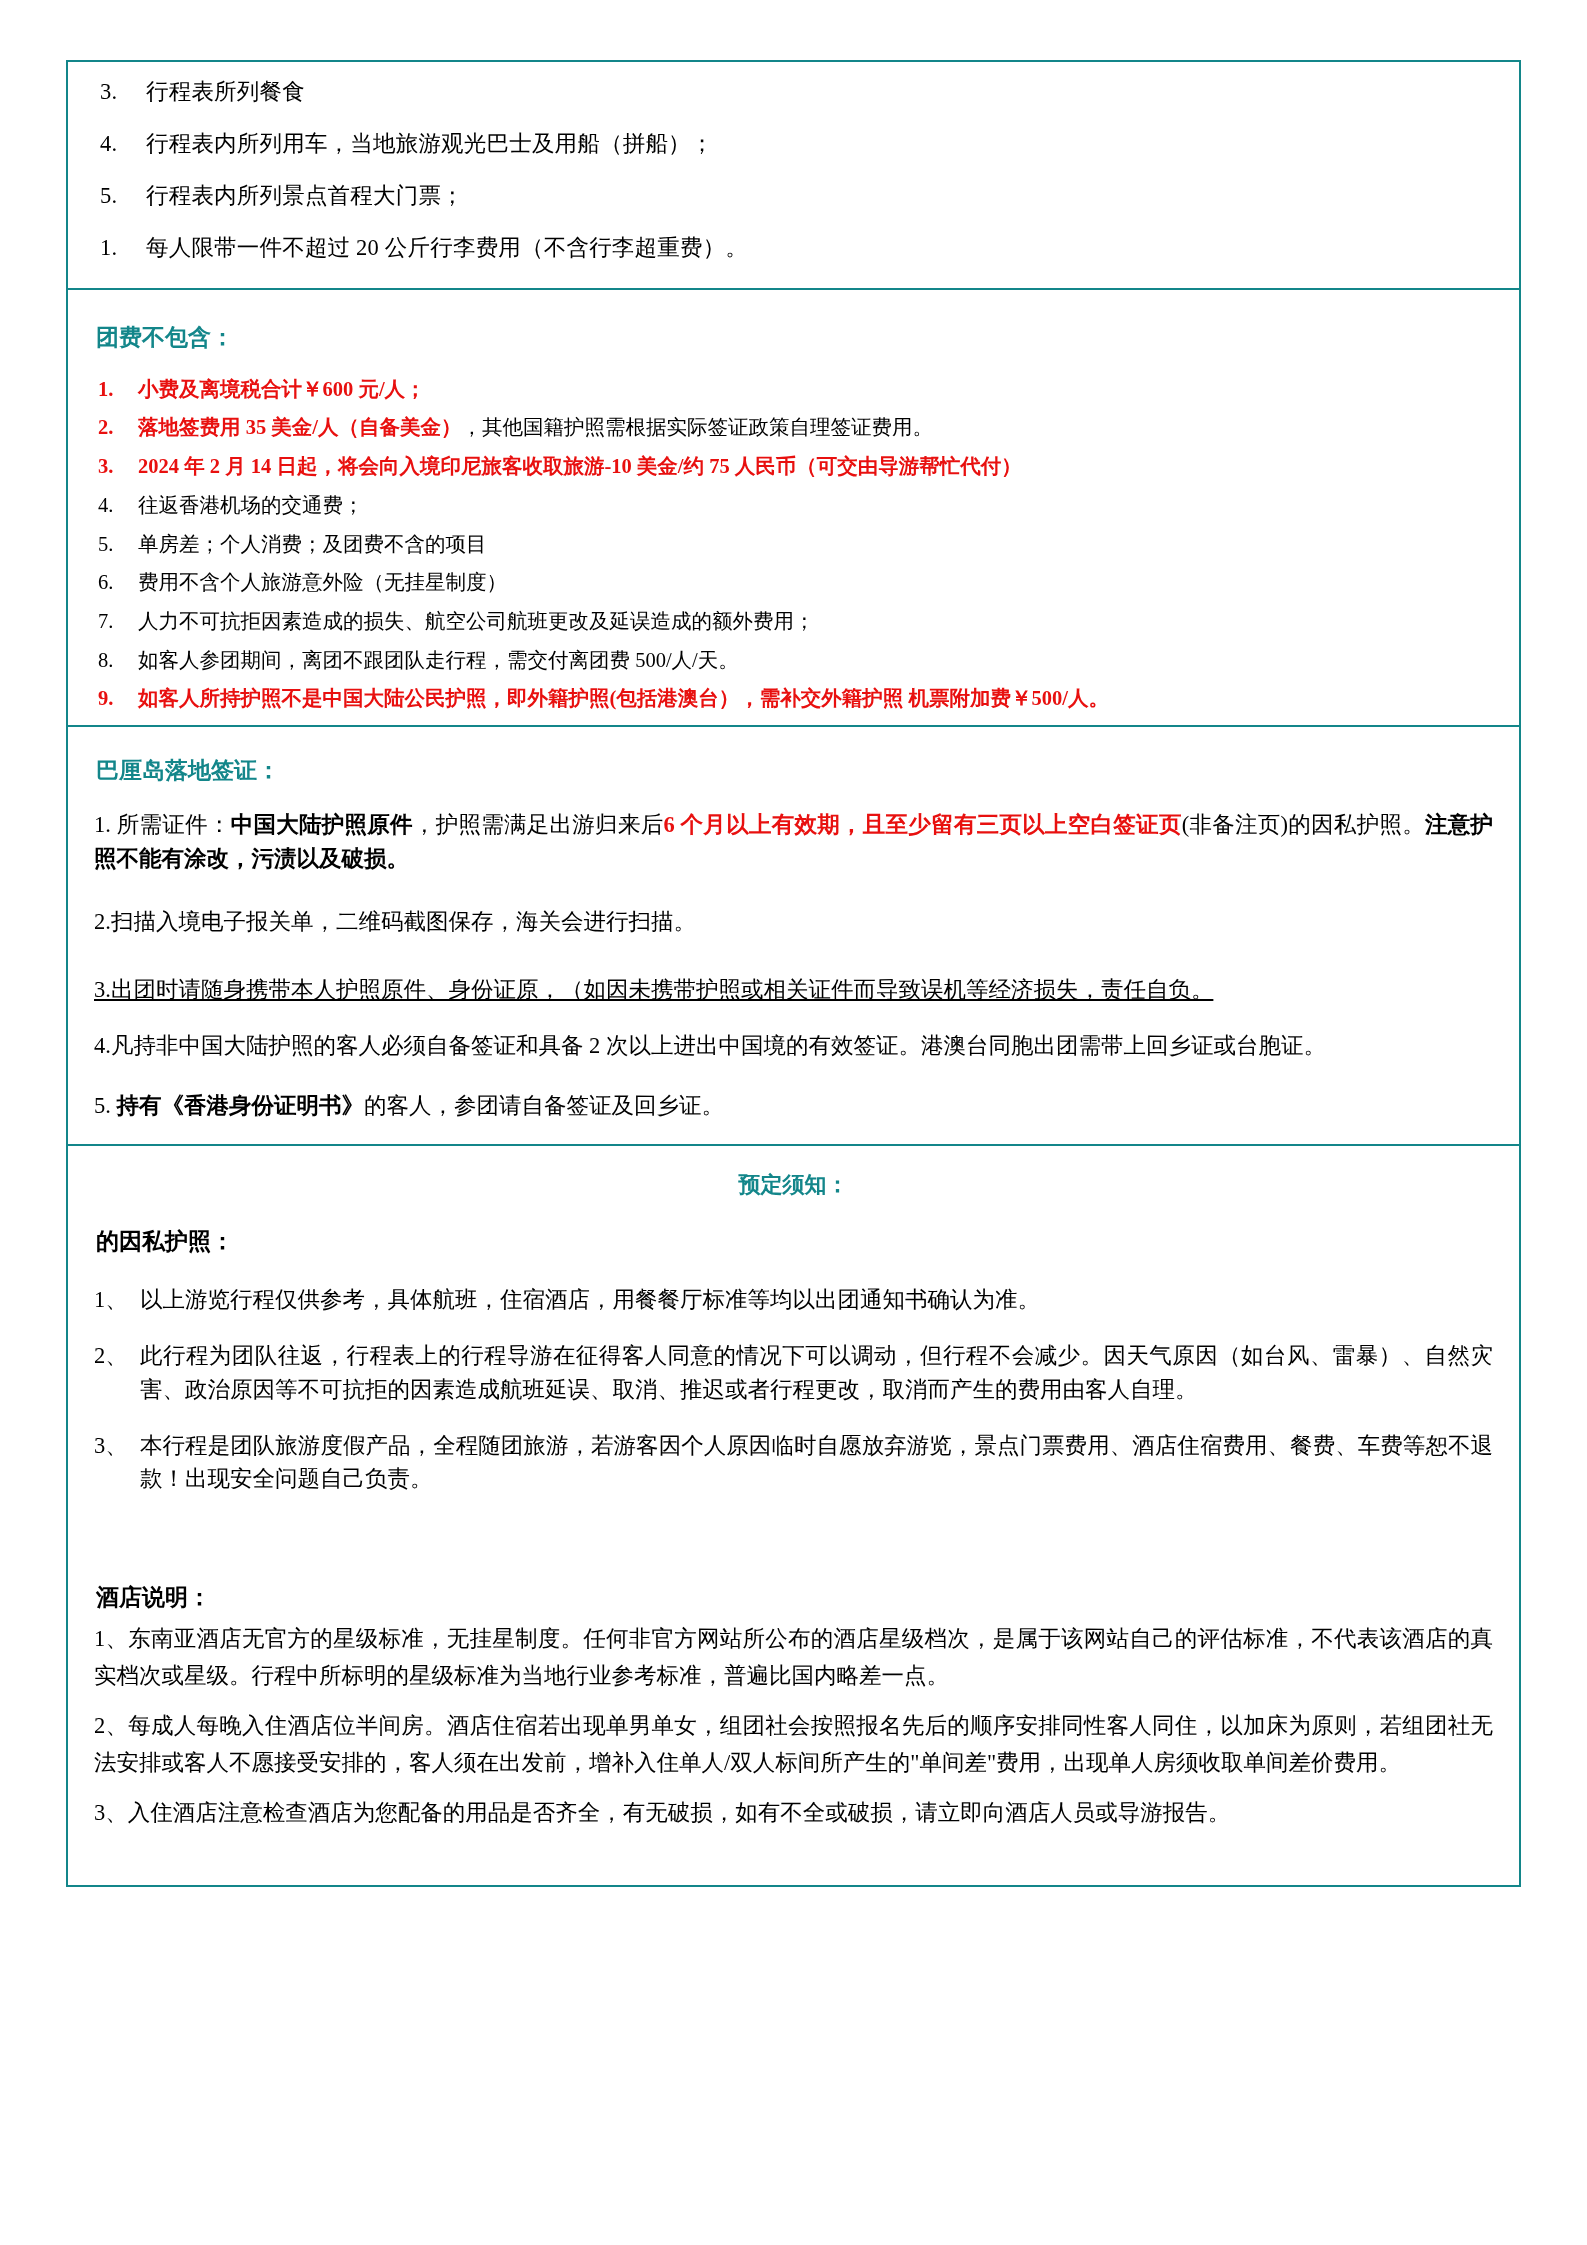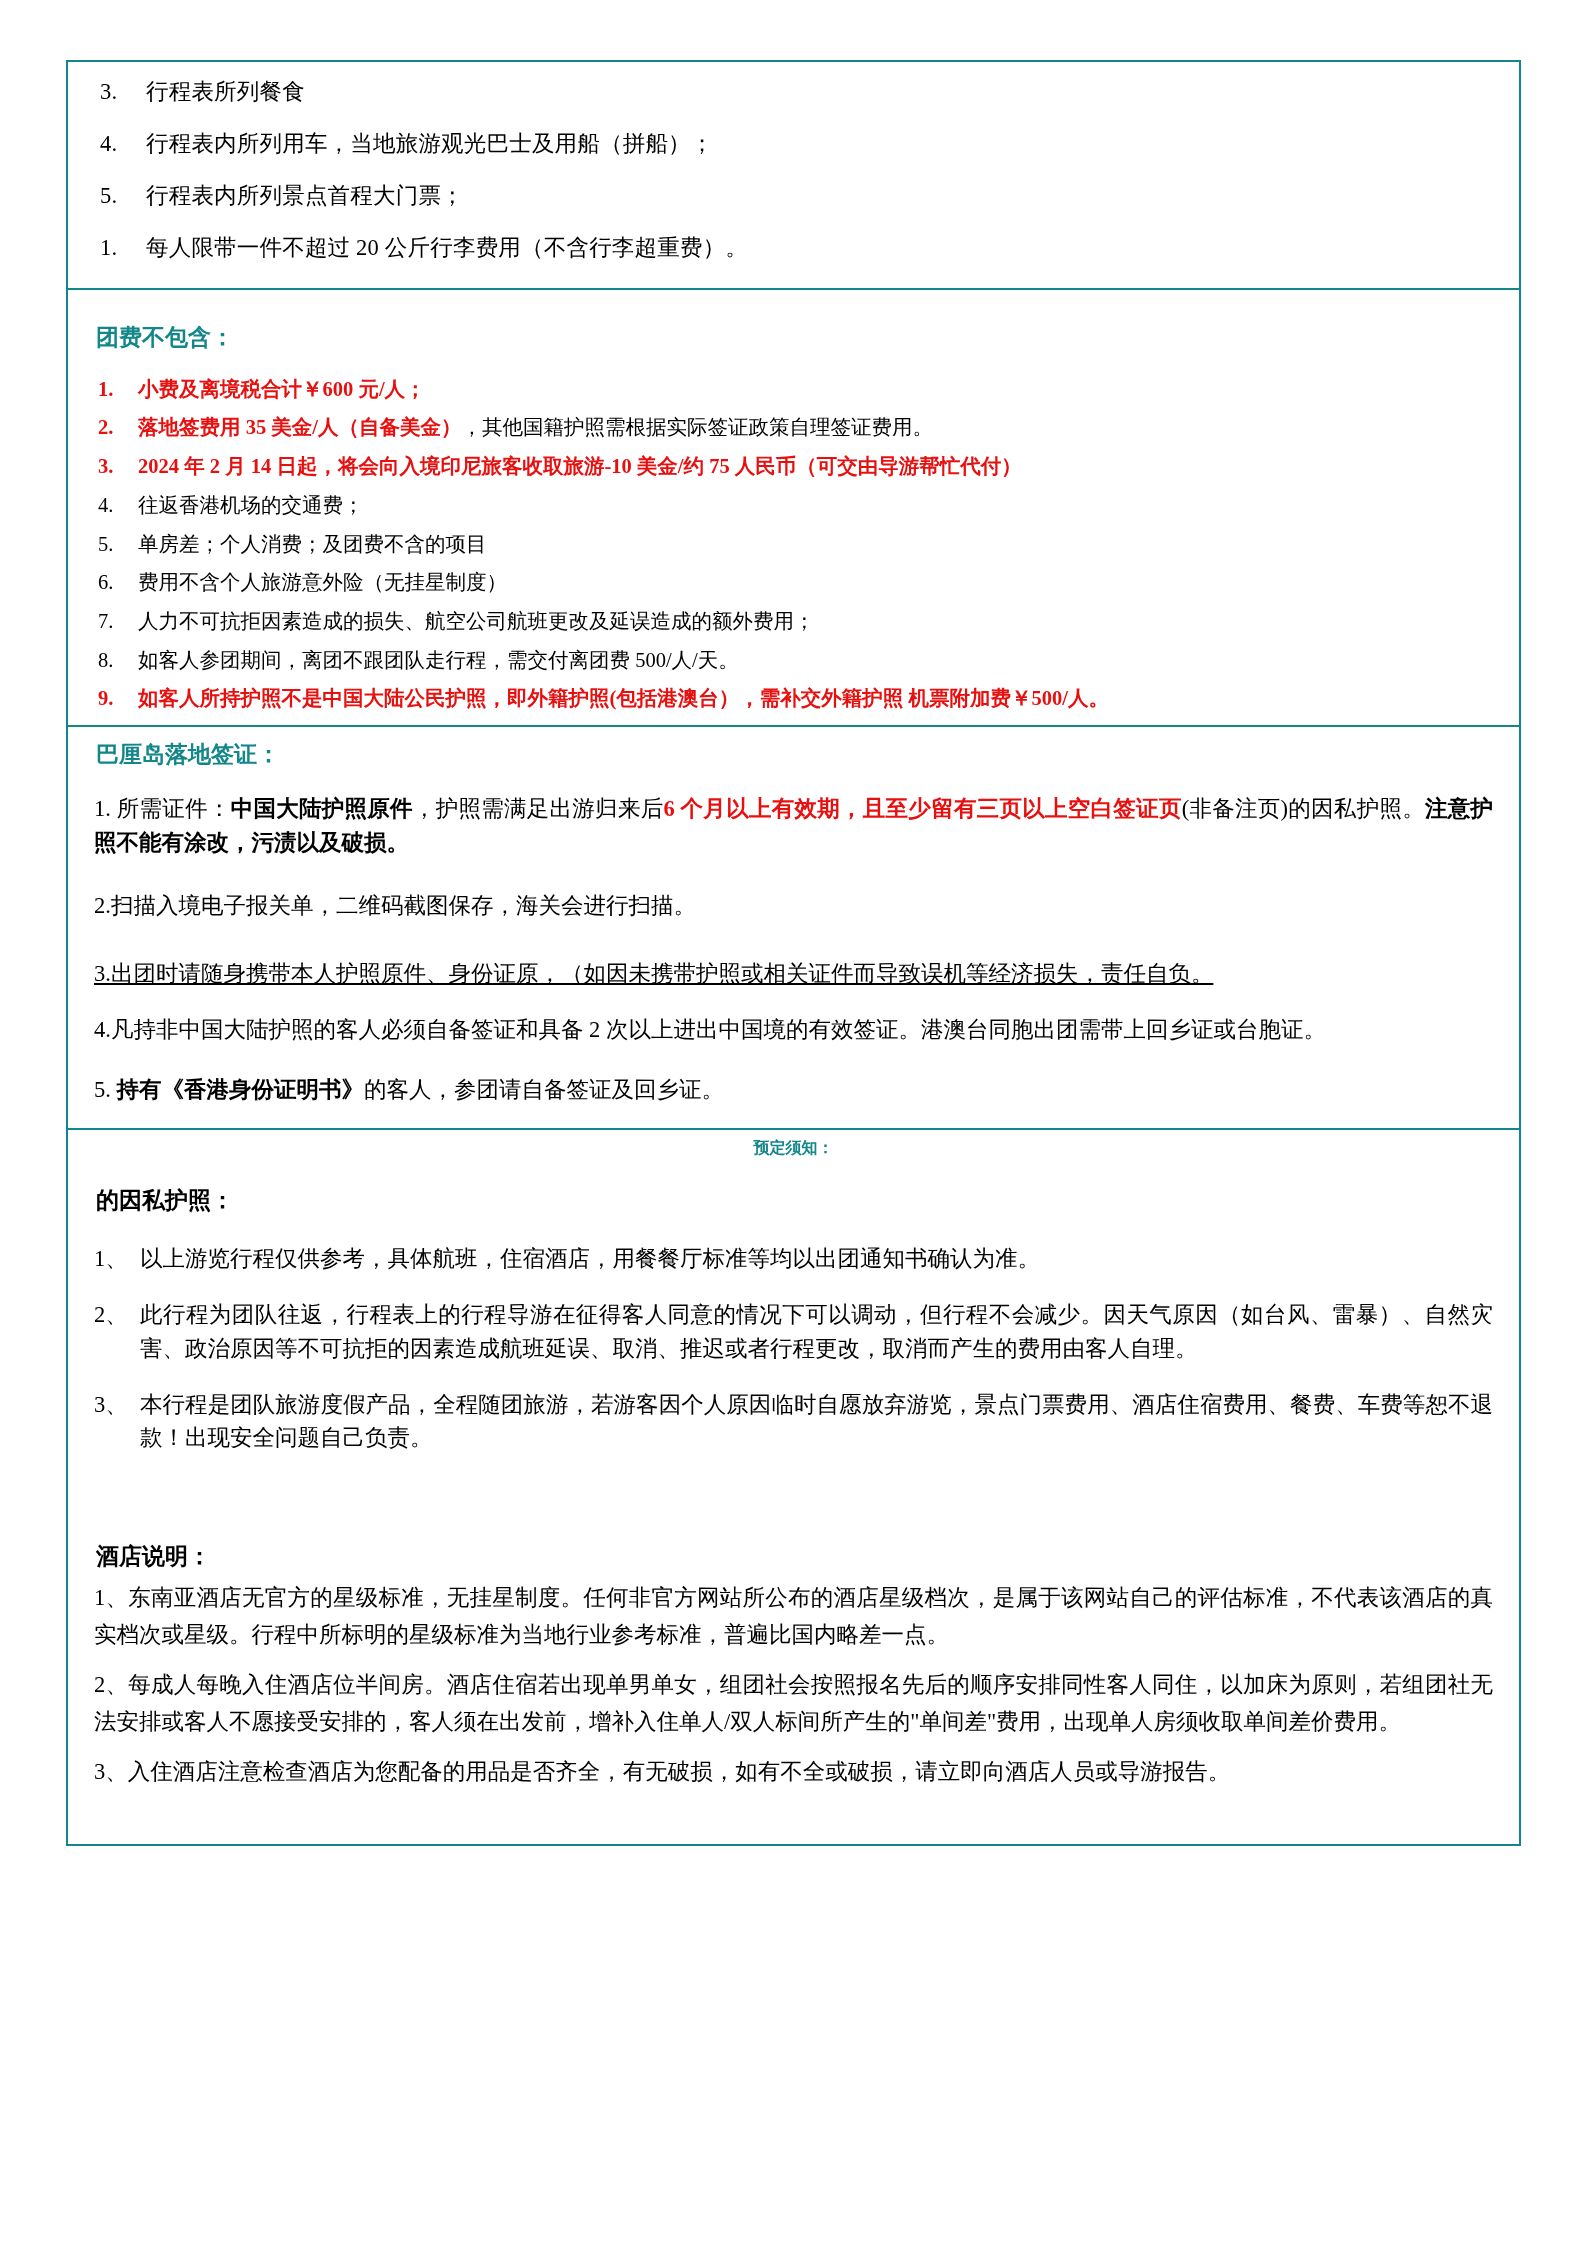--- a/index.html
+++ b/index.html
@@ -65,23 +65,23 @@
   .sec-head {
     color: #13868a;
     font-weight: bold;
     font-size: 23px;
     margin: 4px 0 24px 2px;
     font-family: "Liberation Sans", "DejaVu Sans", sans-serif;
   }
   .sec-head-center {
     color: #13868a;
     font-weight: bold;
-    font-size: 16px;
+    font-size: 22px;
     text-align: center;
-    margin: 2px 0 26px 0;
+    margin: 18px 0 26px 0;
     font-family: "Liberation Sans", "DejaVu Sans", sans-serif;
   }
   .sub-head {
     font-weight: bold;
     font-size: 23px;
     margin: 6px 0 26px 2px;
   }
   .sub-head.tight { margin-bottom: 8px; }
   .red-b { color: #e8100f; font-weight: bold; }
   .b { font-weight: bold; }
@@ -178,21 +178,21 @@
       <span class="num">8.</span>
       <span class="txt">如客人参团期间，离团不跟团队走行程，需交付离团费 500/人/天。</span>
     </div>
 
     <div class="li-c" style="margin-bottom:4px;">
       <span class="num red-b">9.</span>
       <span class="txt red-b">如客人所持护照不是中国大陆公民护照，即外籍护照(包括港澳台），需补交外籍护照 机票附加费￥500/人。</span>
     </div>
   </div>
 
-  <div class="block" style="padding-top:8px;padding-bottom:16px;">
+  <div class="block" style="padding-top:24px;padding-bottom:16px;">
     <div class="sec-head" style="margin-bottom:22px;">巴厘岛落地签证：</div>
 
     <div class="np" style="margin-bottom:30px;">
       <span>1.</span>
       <span>所需证件：</span><span class="b">中国大陆护照原件</span><span>，护照需满足出游归来后</span><span class="red-b">6 个月以上有效期，且至少留有三页以上空白签证页</span><span>(非备注页)的因私护照。</span><span class="b">注意护照不能有涂改，污渍以及破损。</span>
     </div>
 
     <div class="np" style="margin-bottom:34px;">2.扫描入境电子报关单，二维码截图保存，海关会进行扫描。</div>
     <div class="np" style="margin-bottom:22px;text-decoration:underline;">3.出团时请随身携带本人护照原件、身份证原，（如因未携带护照或相关证件而导致误机等经济损失，责任自负。</div>
     <div class="np" style="margin-bottom:26px;">4.凡持非中国大陆护照的客人必须自备签证和具备 2 次以上进出中国境的有效签证。港澳台同胞出团需带上回乡证或台胞证。</div>

